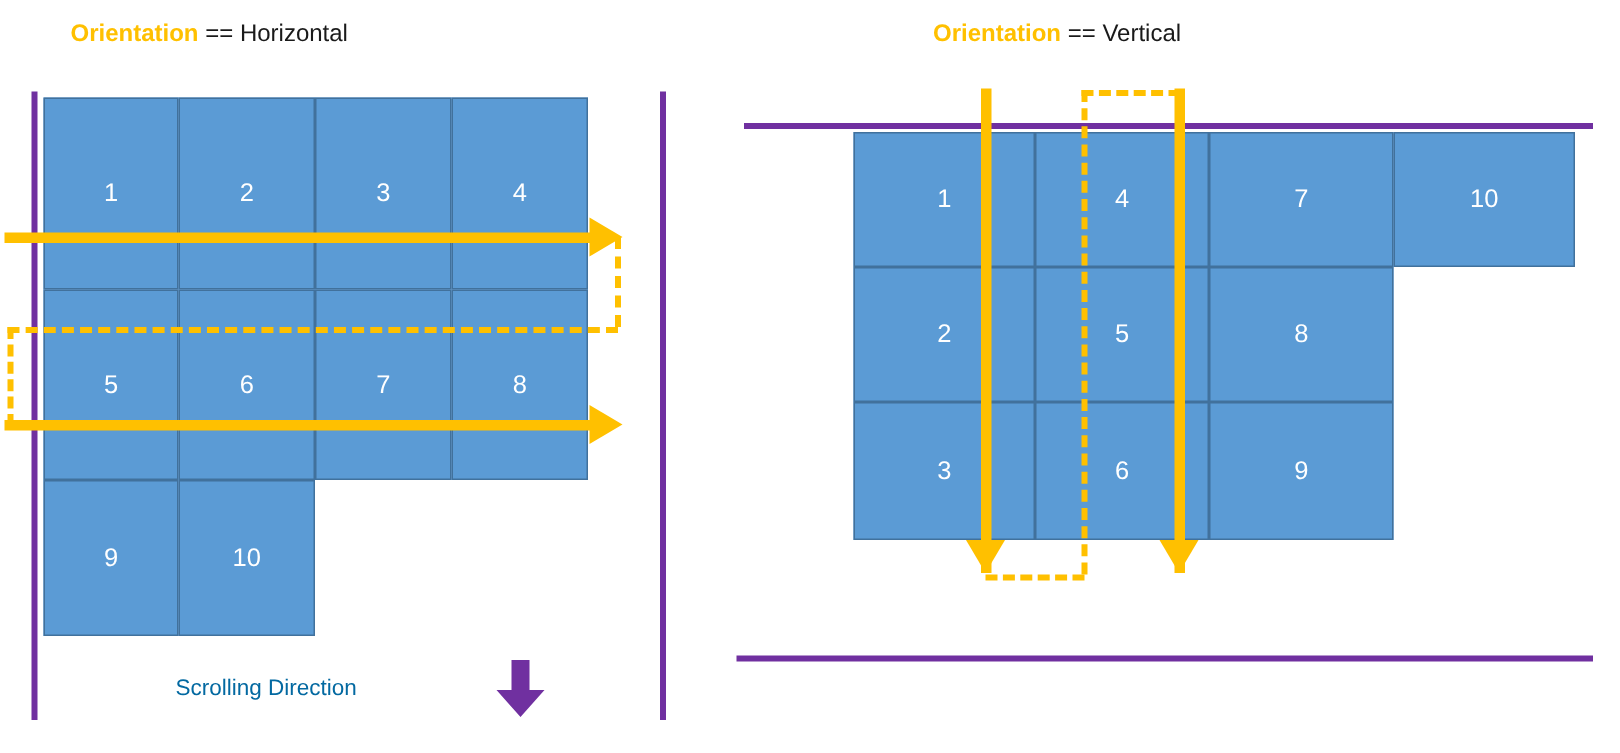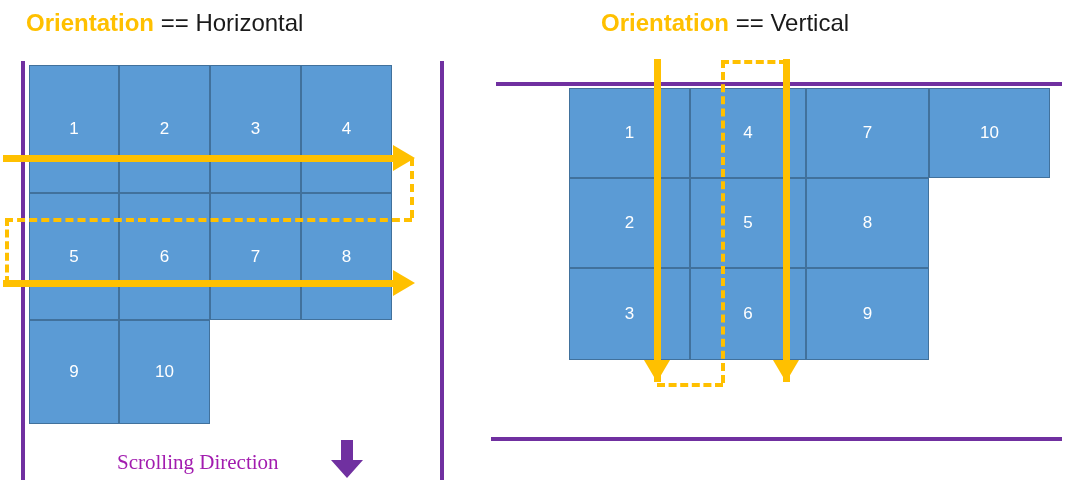--- a/index.html
+++ b/index.html
@@ -21,24 +21,25 @@
     position: absolute;
     top: 0;
     height: 502px;
   }
   #panel-horizontal { left: 0; width: 480px; }
   #panel-vertical   { left: 480px; width: 600px; text-decoration: underline; }
 
   .title {
     position: absolute;
     white-space: nowrap;
-    font-size: 24px;
+    font-size: 16px;
     line-height: 30px;
     color: #1a1a1a;
     font-weight: 400;
+    margin-left: 21px;
   }
   .title .kw {
     color: #FFC000;
     font-weight: bold;
   }
   #title-horizontal { left: 26px; top: 8px; }
   #title-vertical   { left: 121px; top: 8px; }
 
   
   .cell {
@@ -101,23 +102,22 @@
   .dash-v {
     position: absolute;
     width: 0;
     border-left: 4px dashed #FFC000;
   }
 
   
   .scroll-label {
     position: absolute;
     white-space: nowrap;
-    font-size: 21px;
-    color: #a21caf;
-    font-family: Liberation Serif, serif;
+    font-size: 15px;
+    color: #0369a1;
   }
   #scroll-label-horizontal { left: 117px; top: 450px; }
 
   
   #purple-arrow-down {
     position: absolute;
     left: 330px; top: 440px;
     width: 34px; height: 38px;
   }
 </style>

